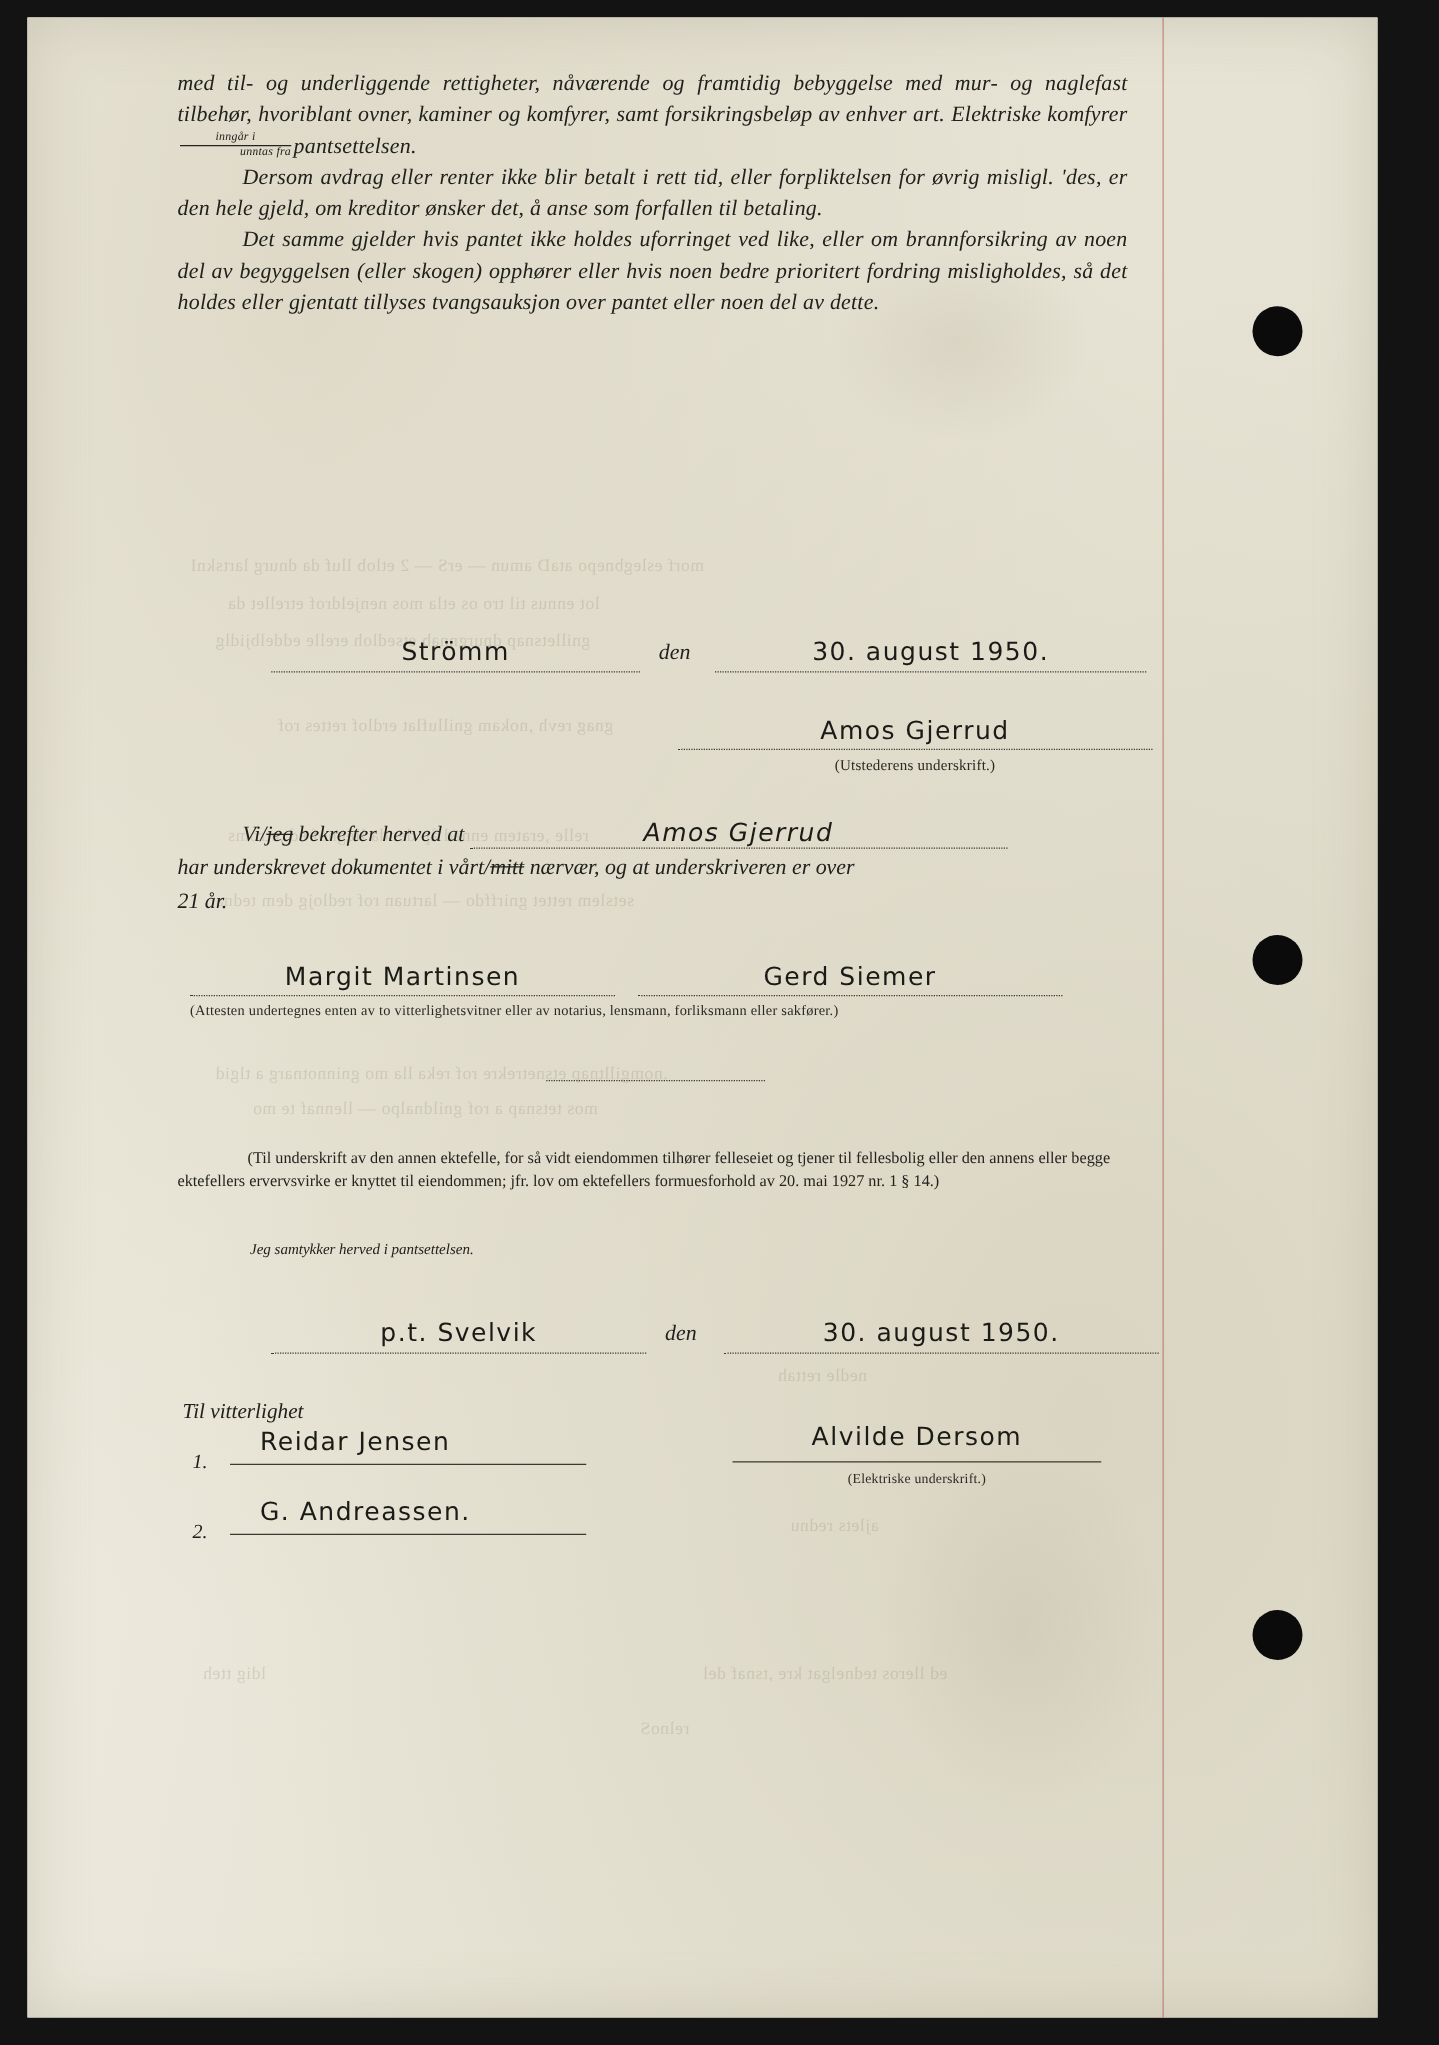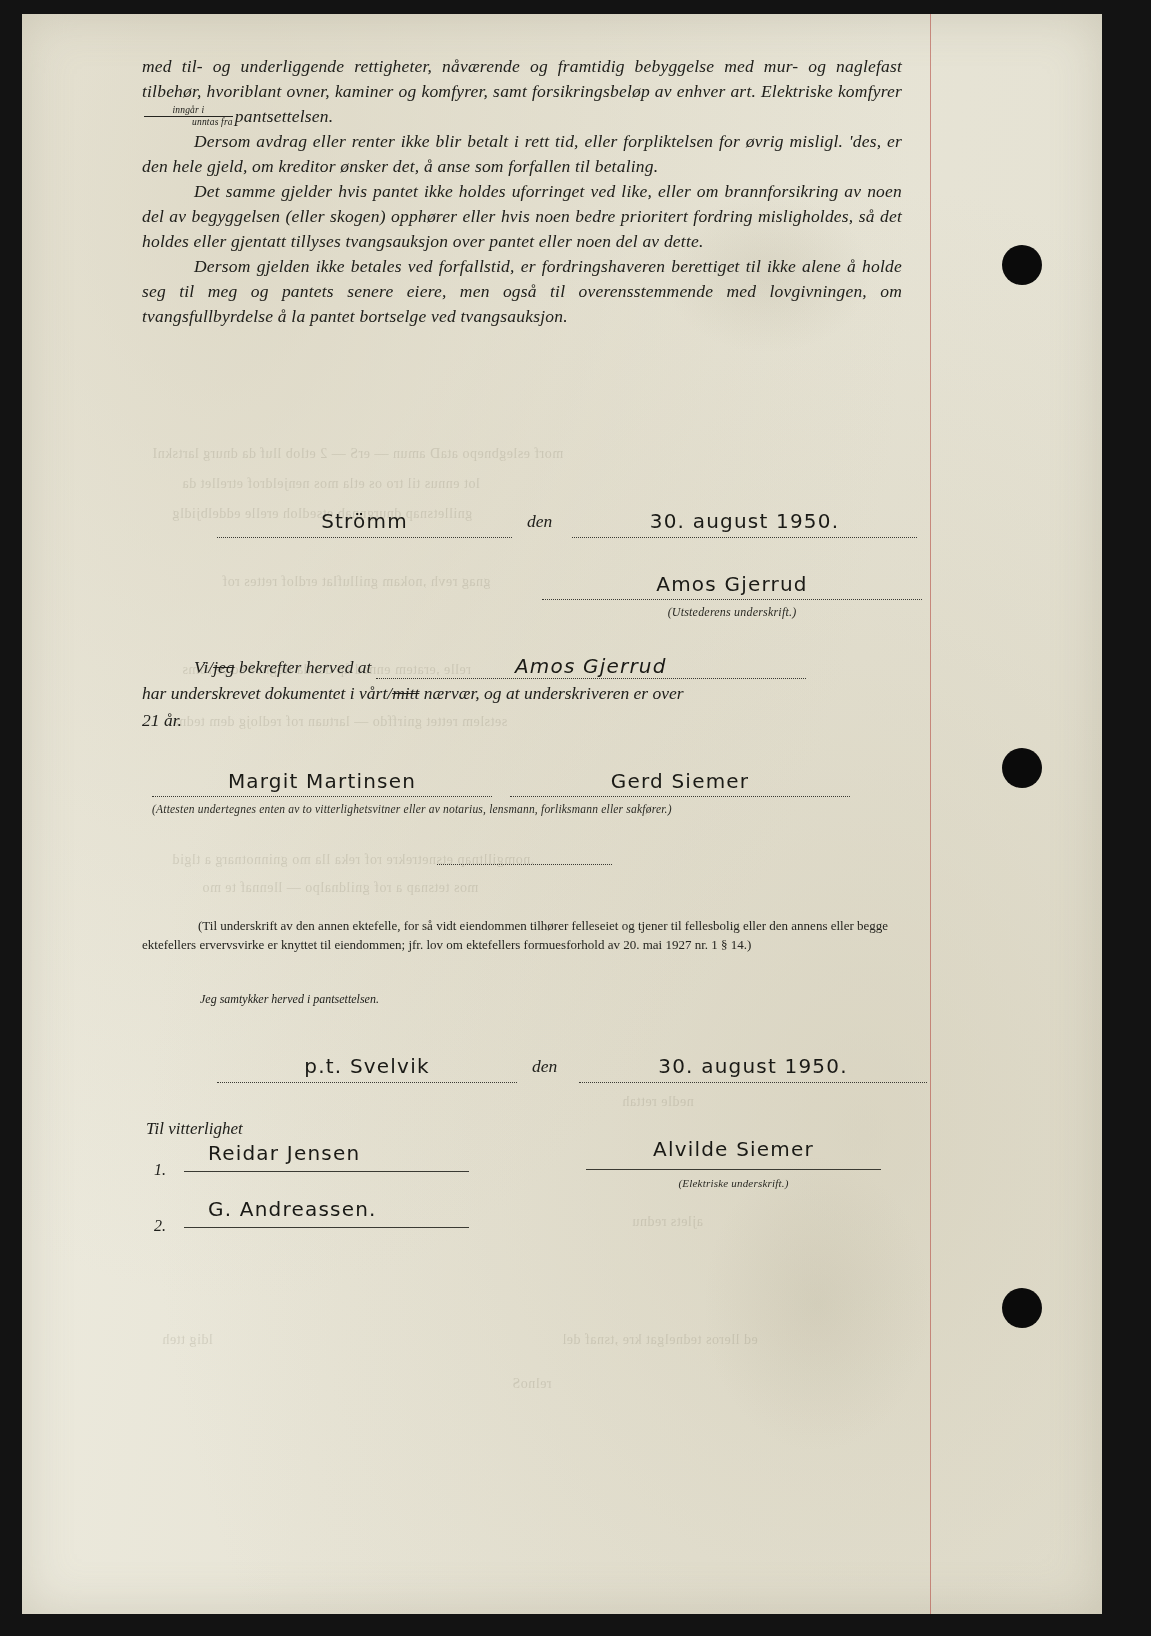--- a/index.html
+++ b/index.html
@@ -102,21 +102,20 @@
     font-family: "DejaVu Sans", sans-serif;
     font-size: 20px;
     color: #1a1a16;
     letter-spacing: 1.2px;
   }
 
   .dotline {
     border-bottom: 1px dotted #3a3a33;
   }
   .caption {
-    font-style: italic;
     font-size: 12px;
     color: #2a2a24;
     letter-spacing: 0.2px;
   }
   .caption.tiny { font-size: 11px; }
 
   
   .placedate {
     position: absolute;
     left: 75px;
@@ -229,21 +228,20 @@
     <div class="redline"></div>
 
     <div class="content">
 
       <p class="para"><span>med til- og underliggende rettigheter, nåværende og framtidig bebyggelse med mur- og naglefast tilbehør, hvoriblant ovner, kaminer og komfyrer, samt forsikringsbeløp av enhver art. Elektriske komfyrer</span><span class="frac"><span class="num">inngår i</span><span class="den">unntas fra</span></span><span>pantsettelsen.</span></p>
 
       <p class="para indent">Dersom avdrag eller renter ikke blir betalt i rett tid, eller forpliktelsen for øvrig misligl. 'des, er den hele gjeld, om kreditor ønsker det, å anse som forfallen til betaling.</p>
 
       <p class="para indent">Det samme gjelder hvis pantet ikke holdes uforringet ved like, eller om brannforsikring av noen del av begyggelsen (eller skogen) opphører eller hvis noen bedre prioritert fordring misligholdes, så det holdes eller gjentatt tillyses tvangsauksjon over pantet eller noen del av dette.</p>
 
-      <p class="para indent">Dersom gjelden ikke betales ved forfallstid, er fordringshaveren berettiget til ikke alene å holde seg til meg og pantets senere eiere, men også til overensstemmende med lovgivningen, om tvangsfullbyrdelse å la pantet bortselge ved tvangsauksjon.</p>
 
       <div class="placedate">
         <div class="pl dotline typed">Strömm</div>
         <div class="den">den</div>
         <div class="dt dotline typed">30. august 1950.</div>
       </div>
 
       <div class="signblock">
         <div class="nm dotline typed">Amos Gjerrud</div>
         <div class="cap caption">(Utstederens underskrift.)</div>
@@ -283,21 +281,21 @@
         <div class="hdr">Til vitterlighet</div>
 
         <div class="num" style="left:8px; top:42px;">1.</div>
         <div class="val typed" style="left:62px; top:22px;">Reidar Jensen</div>
         <div class="ln" style="left:38px; top:52px; width:285px;"></div>
 
         <div class="num" style="left:8px; top:98px;">2.</div>
         <div class="val typed" style="left:62px; top:78px;">G. Andreassen.</div>
         <div class="ln" style="left:38px; top:108px; width:285px;"></div>
 
-        <div class="val typed" style="left:455px; top:18px; width:265px; text-align:center;">Alvilde Siemer</div>
+        <div class="val typed" style="left:455px; top:18px; width:265px; text-align:center;">Alvilde Dersom</div>
         <div class="ln" style="left:440px; top:50px; width:295px;"></div>
         <div class="val caption" style="left:455px; top:58px; width:265px; text-align:center; font-size:11px;">(Elektriske underskrift.)</div>
       </div>
 
     </div>
   </div>
 
   <div class="hole h1"></div>
   <div class="hole h2"></div>
   <div class="hole h3"></div>

